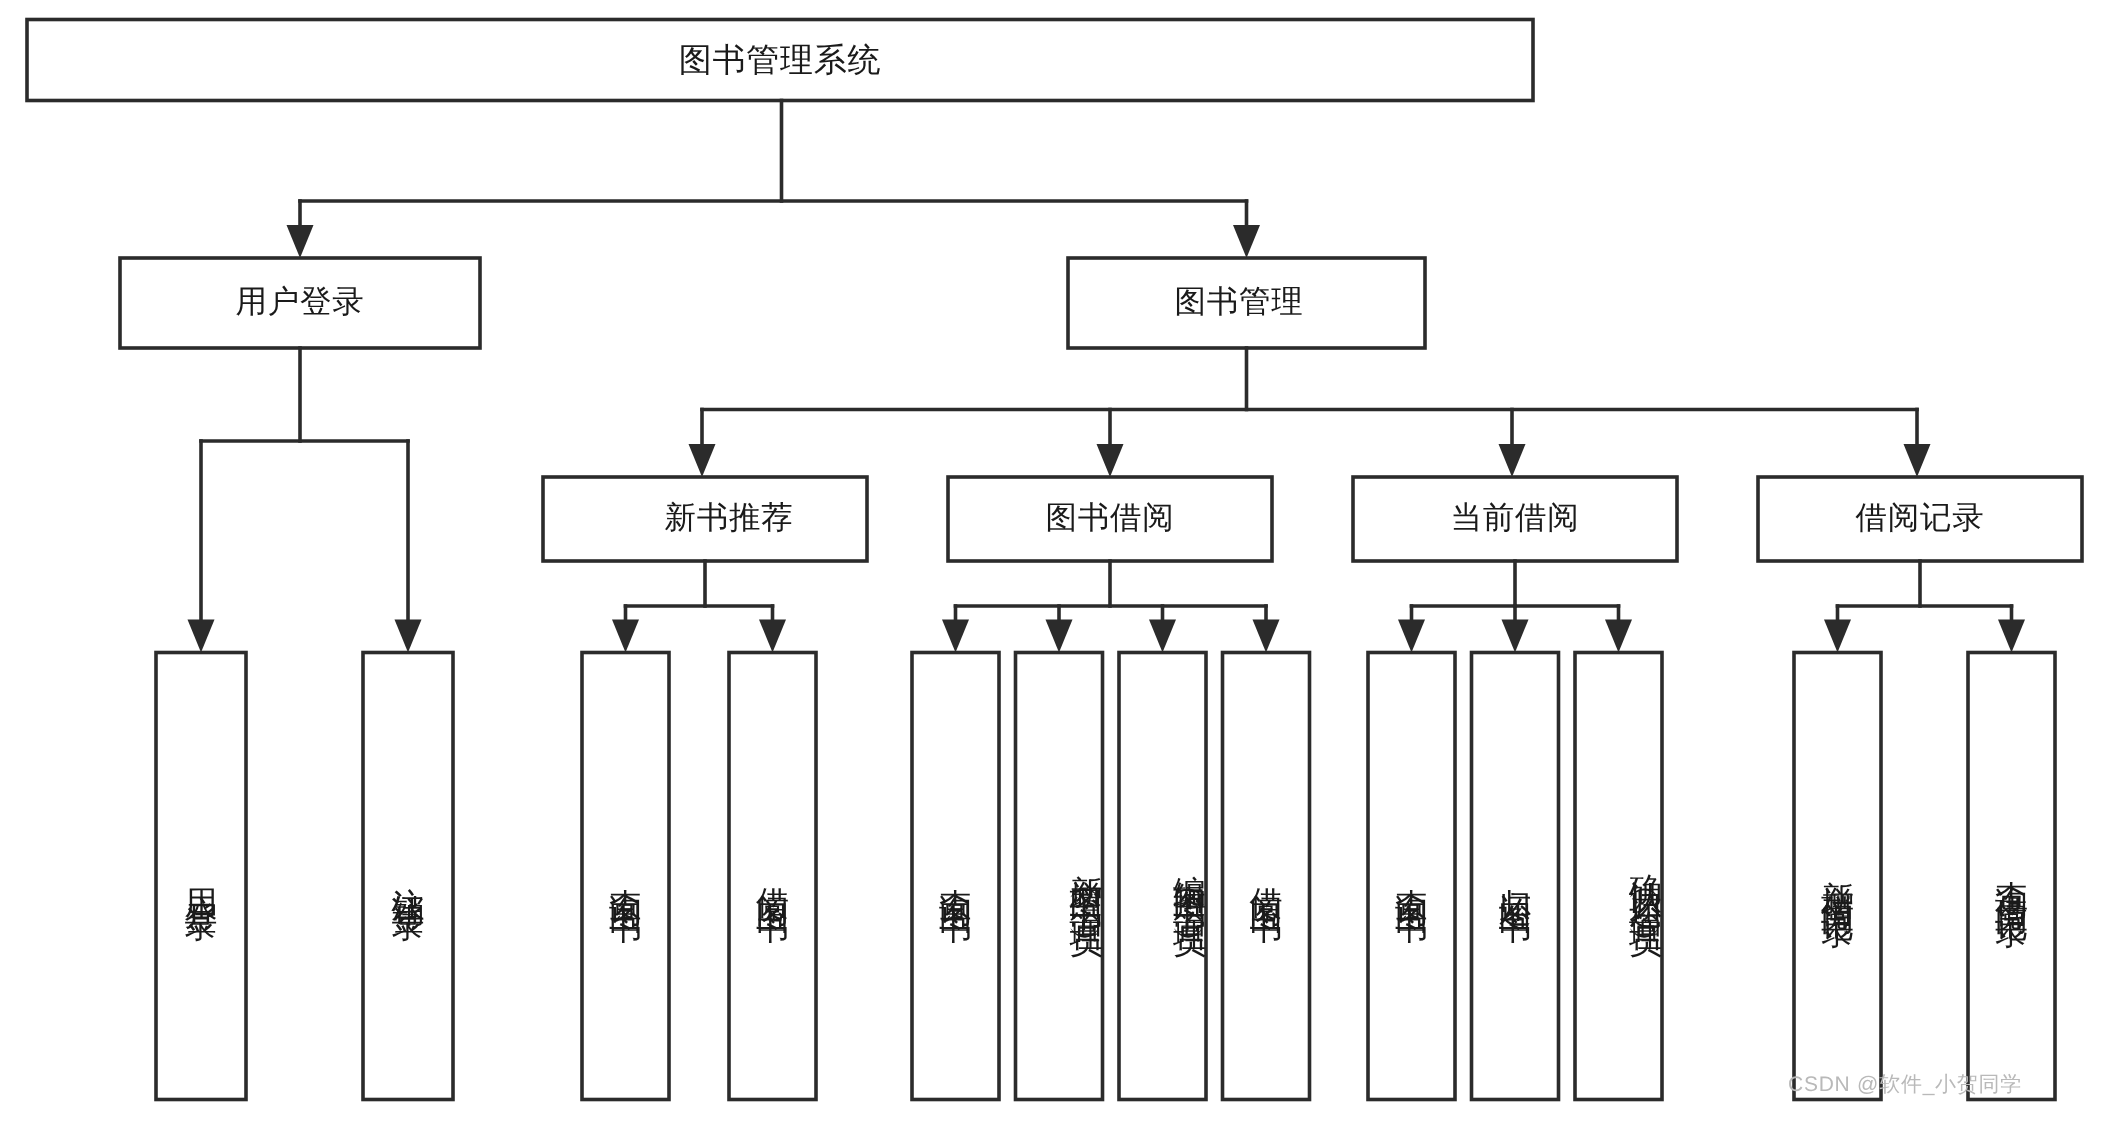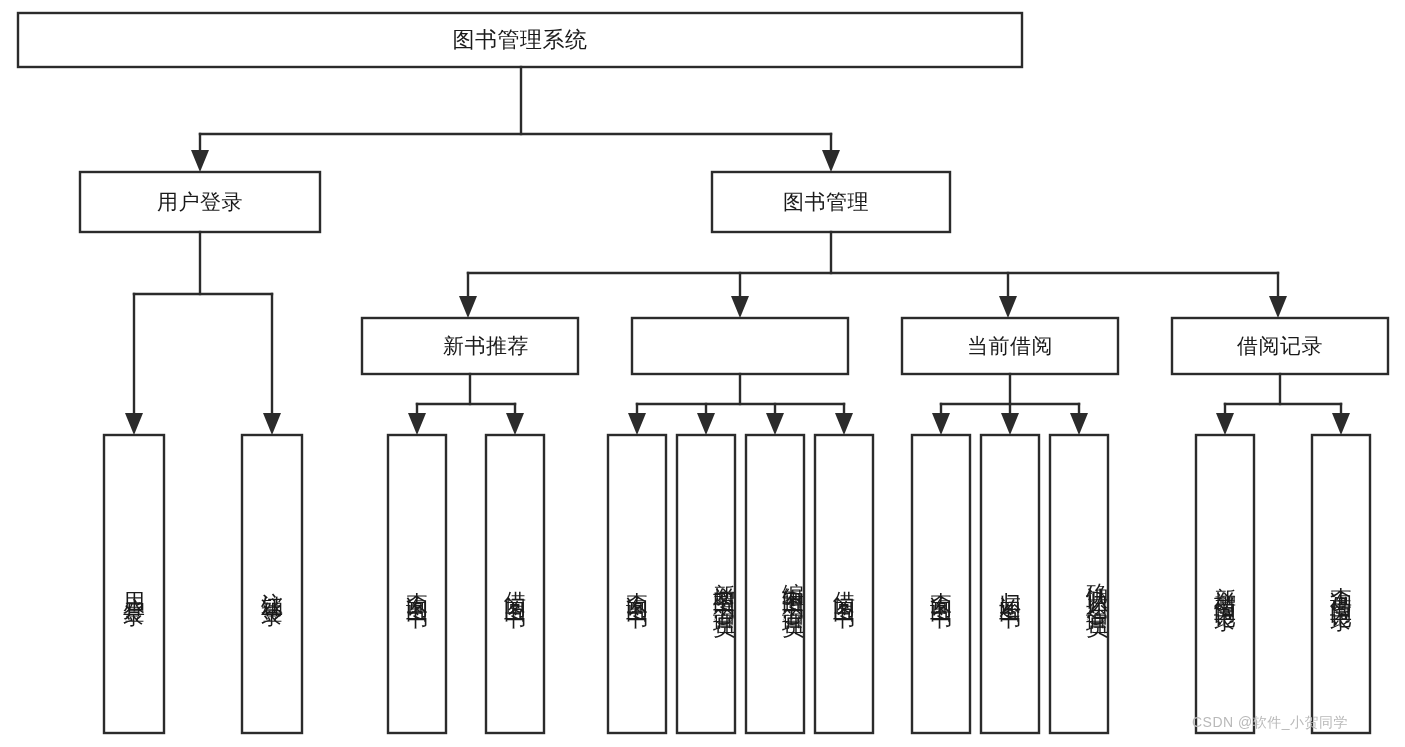--- a/index.html
+++ b/index.html
@@ -196,20 +196,21 @@
       <use href="#ah" x="1341" y="435"></use>
     </g>
   </svg>
 
   <div class="node-label label-root" style="left:18px; top:13px; width:1004px; height:54px;text-align:center;">图书管理系统</div>
 
   <div class="node-label label-h" style="left:80px; top:172px; width:240px; height:60px;">用户登录</div>
   <div class="node-label label-h" style="left:712px; top:172px; width:228px; height:60px;border-radius:11px;">图书管理</div>
 
   <div class="node-label label-h" style="left:378px; top:318px; width:216px; height:56px;">新书推荐</div>
+  <div class="node-label label-h" style="left:632px; top:318px; width:216px; height:56px;">图书借阅</div>
   <div class="node-label label-h" style="left:902px; top:318px; width:216px; height:56px;">当前借阅</div>
   <div class="node-label label-h" style="left:1172px; top:318px; width:216px; height:56px;">借阅记录</div>
 
   <div class="node-label label-v" style="left:104px; top:435px; width:60px; height:298px;">用户登录</div>
   <div class="node-label label-v" style="left:242px; top:435px; width:60px; height:298px;">注销登录</div>
 
   <div class="node-label label-v" style="left:388px; top:435px; width:58px; height:298px;">查询图书</div>
   <div class="node-label label-v" style="left:486px; top:435px; width:58px; height:298px;">借阅图书</div>
 
   <div class="node-label label-v" style="left:608px; top:435px; width:58px; height:298px;">查询图书</div>

